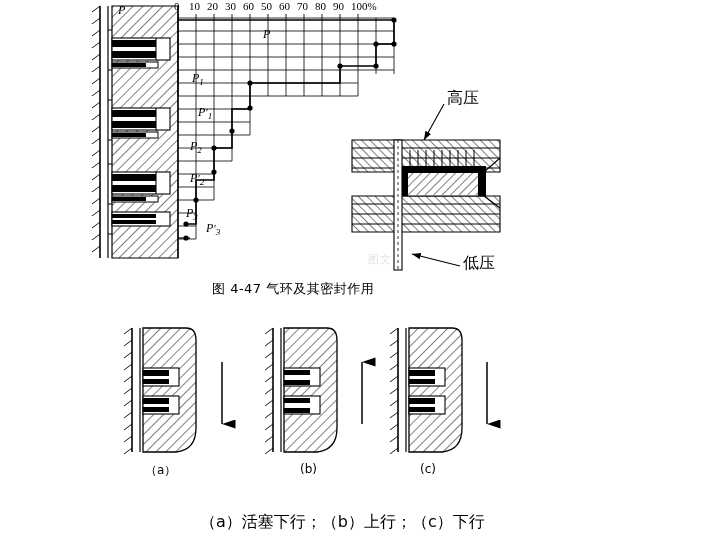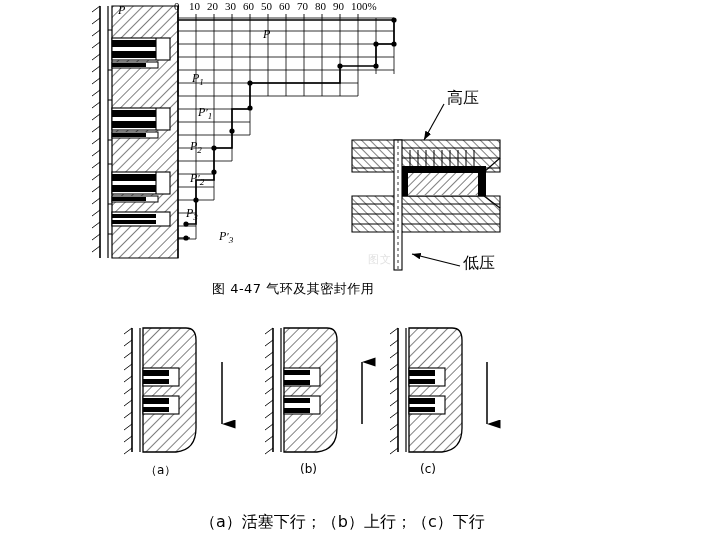--- a/index.html
+++ b/index.html
@@ -313,21 +313,21 @@
   </div>
   <div class="lbl lbl-it" style="left:190px; top:140px;">
     <span>P</span><sub style="font-size:9px;">2</sub>
   </div>
   <div class="lbl lbl-it" style="left:190px; top:172px;">
     <span>P</span><span style="font-size:11px;">′</span><sub style="font-size:9px;">2</sub>
   </div>
   <div class="lbl lbl-it" style="left:186px; top:207px;">
     <span>P</span><sub style="font-size:9px;">3</sub>
   </div>
-  <div class="lbl lbl-it" style="left:206px; top:230px;margin-left:13px;">
+  <div class="lbl lbl-it" style="left:206px; top:222px;">
     <span>P</span><span style="font-size:11px;">′</span><sub style="font-size:9px;">3</sub>
   </div>
 
   <div class="lbl cn" style="left:447px; top:91px;">高压</div>
   <div class="lbl cn" style="left:463px; top:256px;">低压</div>
 
   <div class="wm" style="left:368px; top:252px;">图文</div>
 
   <div class="caption" style="left:212px; top:280px;">图 4-47   气环及其密封作用</div>
 

